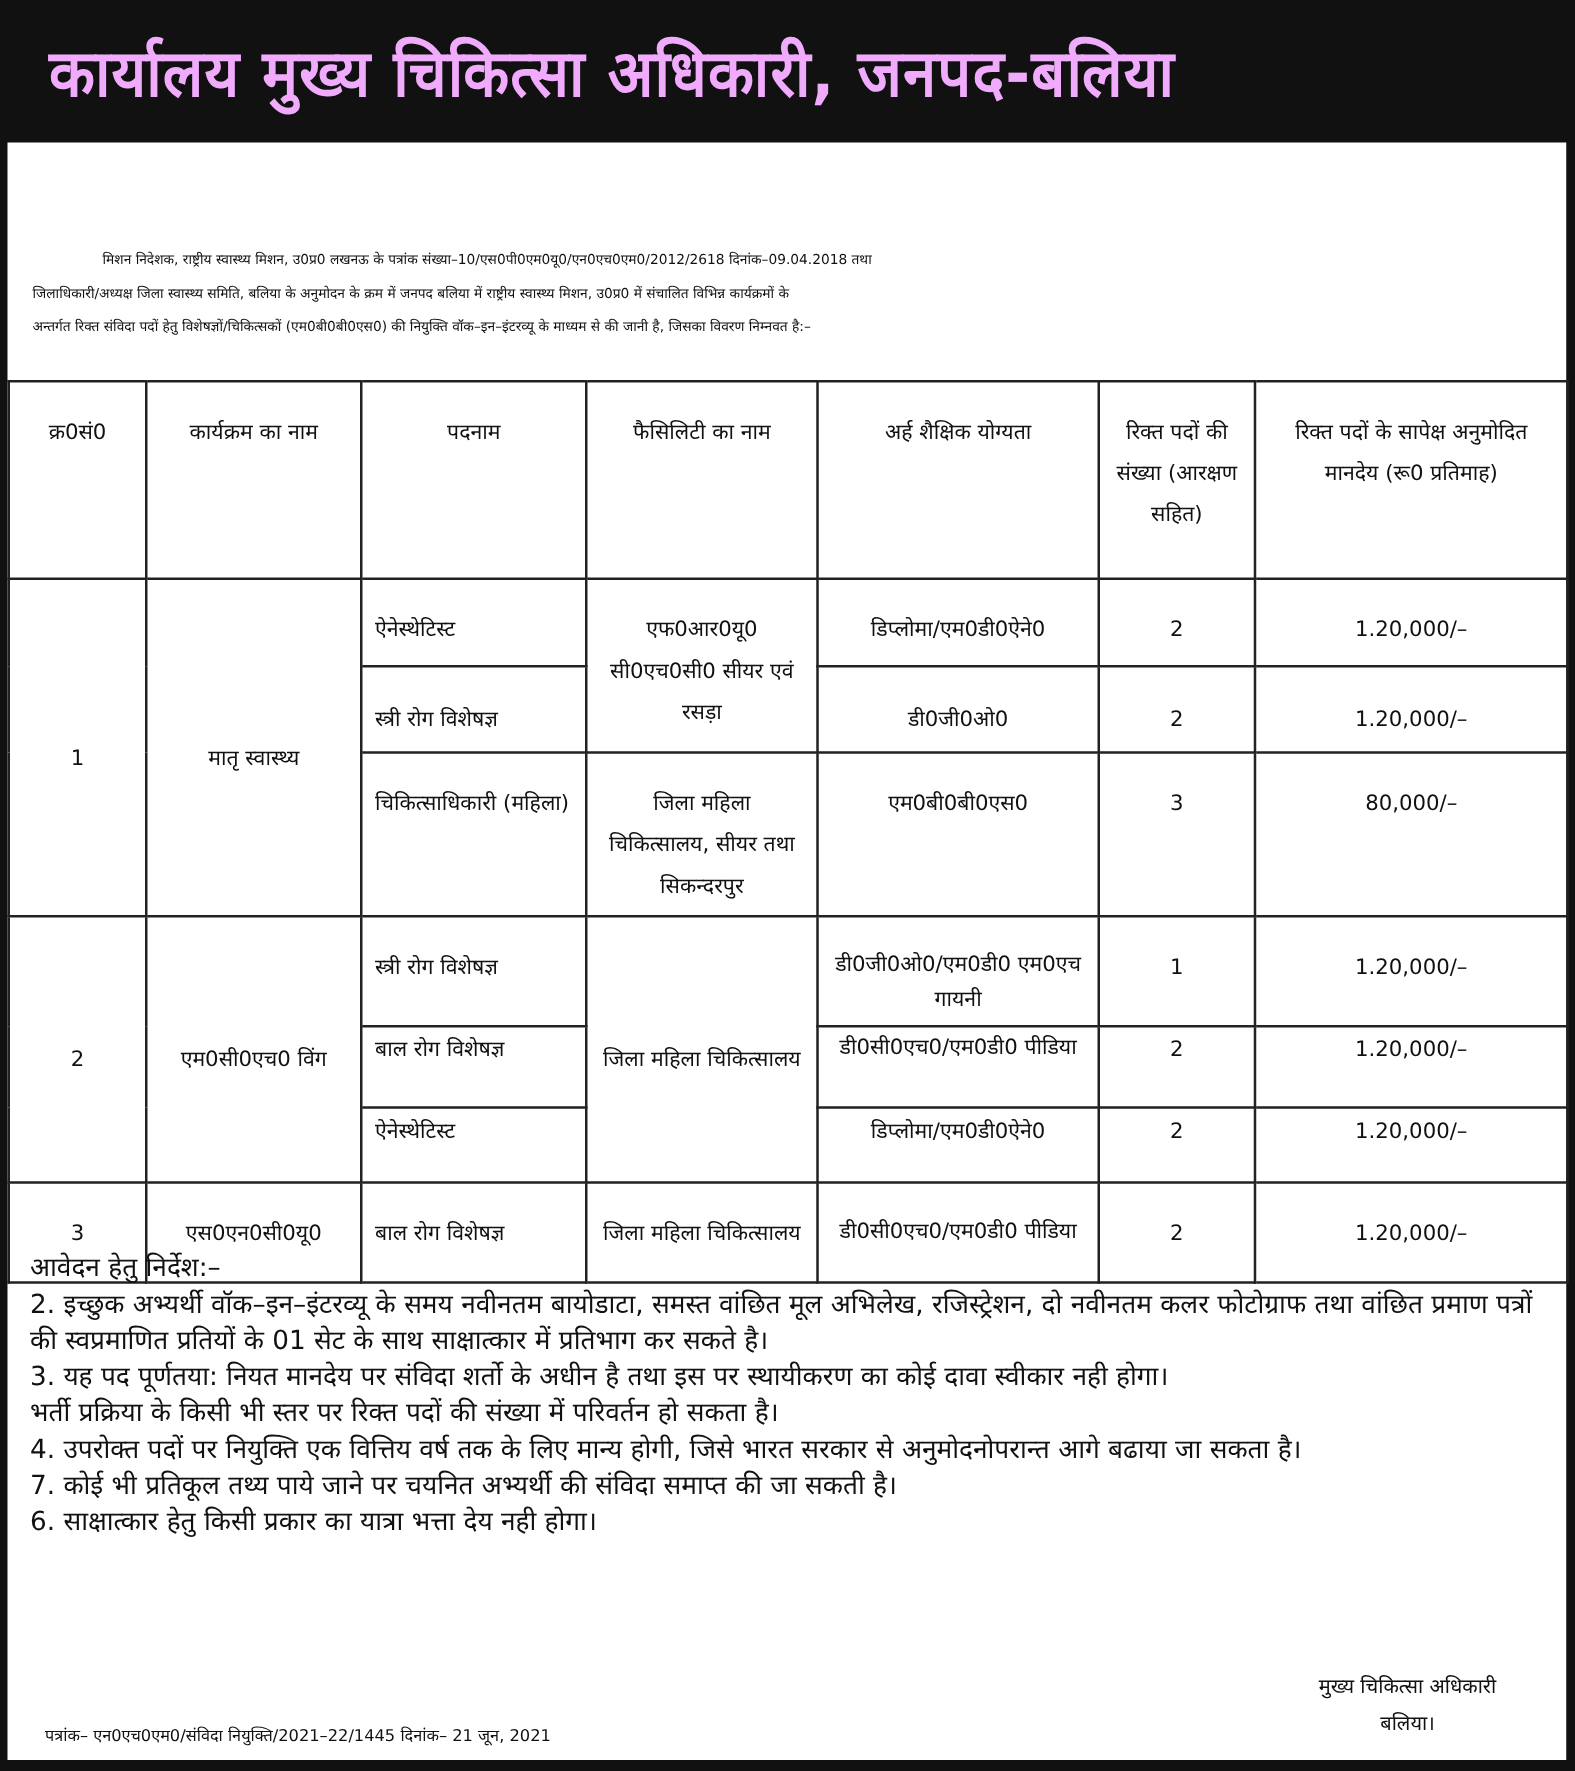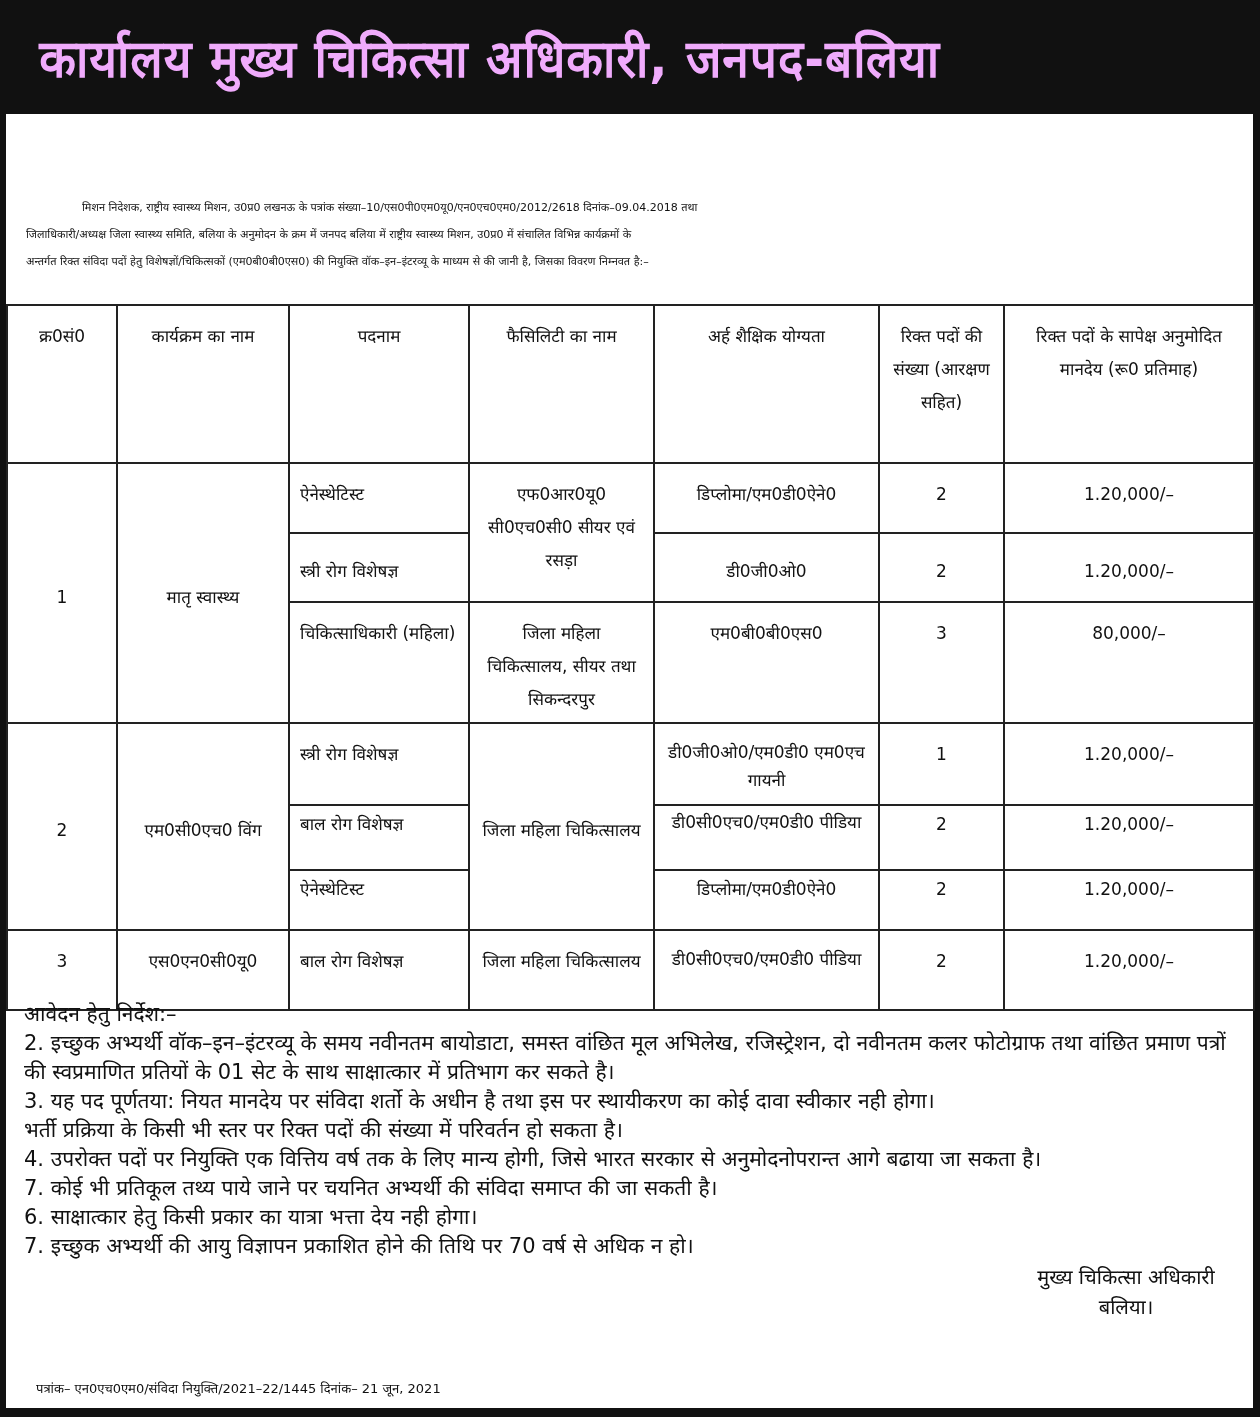--- a/index.html
+++ b/index.html
@@ -28,39 +28,39 @@
   .intro {
     position: absolute; left: 20px; top: 80px; width: 1214px;
     font-size: 11px; line-height: 27px; text-align: justify; text-align-last: left;
   }
   .intro .p1 { text-indent: 56px; }
   table.vac {
     position: absolute; left: 0; top: 190px; width: 1247px; border-collapse: collapse;
     font-size: 17px; table-layout: fixed;
   }
   table.vac th, table.vac td {
-    border: 2px solid #222; vertical-align: top; padding: 14px 10px 6px; line-height: 33px;
+    border: 2px solid #222; vertical-align: top; padding: 24px 10px 6px; line-height: 33px;
     font-weight: normal;
   }
   table.vac th { text-align: center; height: 158px; }
   table.vac td.c { text-align: center; }
   table.vac td.vm { vertical-align: middle; }
   table.vac td.l { text-align: left; }
   .instr {
     position: absolute; left: 18px; top: 886px; width: 1218px;
     font-size: 21px; line-height: 29px;
   }
   .instr .heading { margin-bottom: 0; }
   .instr .line { white-space: normal; }
   .ref {
     position: absolute; left: 30px; top: 1265px; font-size: 13px;
   }
   .sign {
-    position: absolute; left: 1010px; top: 1148px; width: 220px; text-align: center;
-    font-size: 20px; line-height: 30px;
+    position: absolute; left: 1010px; top: 1220px; width: 220px; text-align: center;
+    font-size: 16px; line-height: 30px;
   }
 </style>
 </head>
 <body>
 
 <div class="page">
   <div class="header">
     <h1>कार्यालय मुख्य चिकित्सा अधिकारी, जनपद-बलिया</h1>
   </div>
 
@@ -153,21 +153,20 @@
     </table>
 
     <div class="instr">
       <div class="heading">आवेदन हेतु निर्देश:–</div>
       <div class="line">2. इच्छुक अभ्यर्थी वॉक–इन–इंटरव्यू के समय नवीनतम बायोडाटा, समस्त वांछित मूल अभिलेख, रजिस्ट्रेशन, दो नवीनतम कलर फोटोग्राफ तथा वांछित प्रमाण पत्रों की स्वप्रमाणित प्रतियों के 01 सेट के साथ साक्षात्कार में प्रतिभाग कर सकते है।</div>
       <div class="line">3. यह पद पूर्णतया: नियत मानदेय पर संविदा शर्तो के अधीन है तथा इस पर स्थायीकरण का कोई दावा स्वीकार नही होगा।</div>
       <div class="line">भर्ती प्रक्रिया के किसी भी स्तर पर रिक्त पदों की संख्या में परिवर्तन हो सकता है।</div>
       <div class="line">4. उपरोक्त पदों पर नियुक्ति एक वित्तिय वर्ष तक के लिए मान्य होगी, जिसे भारत सरकार से अनुमोदनोपरान्त आगे बढाया जा सकता है।</div>
       <div class="line">7. कोई भी प्रतिकूल तथ्य पाये जाने पर चयनित अभ्यर्थी की संविदा समाप्त की जा सकती है।</div>
       <div class="line">6. साक्षात्कार हेतु किसी प्रकार का यात्रा भत्ता देय नही होगा।</div>
-      <div class="line">7. इच्छुक अभ्यर्थी की आयु विज्ञापन प्रकाशित होने की तिथि पर 70 वर्ष से अधिक न हो।</div>
     </div>
 
     <div class="sign">
       <div>मुख्य चिकित्सा अधिकारी</div>
       <div>बलिया।</div>
     </div>
 
     <div class="ref">पत्रांक– एन0एच0एम0/संविदा नियुक्ति/2021–22/1445 दिनांक– 21 जून, 2021</div>
   </div>
 </div>

